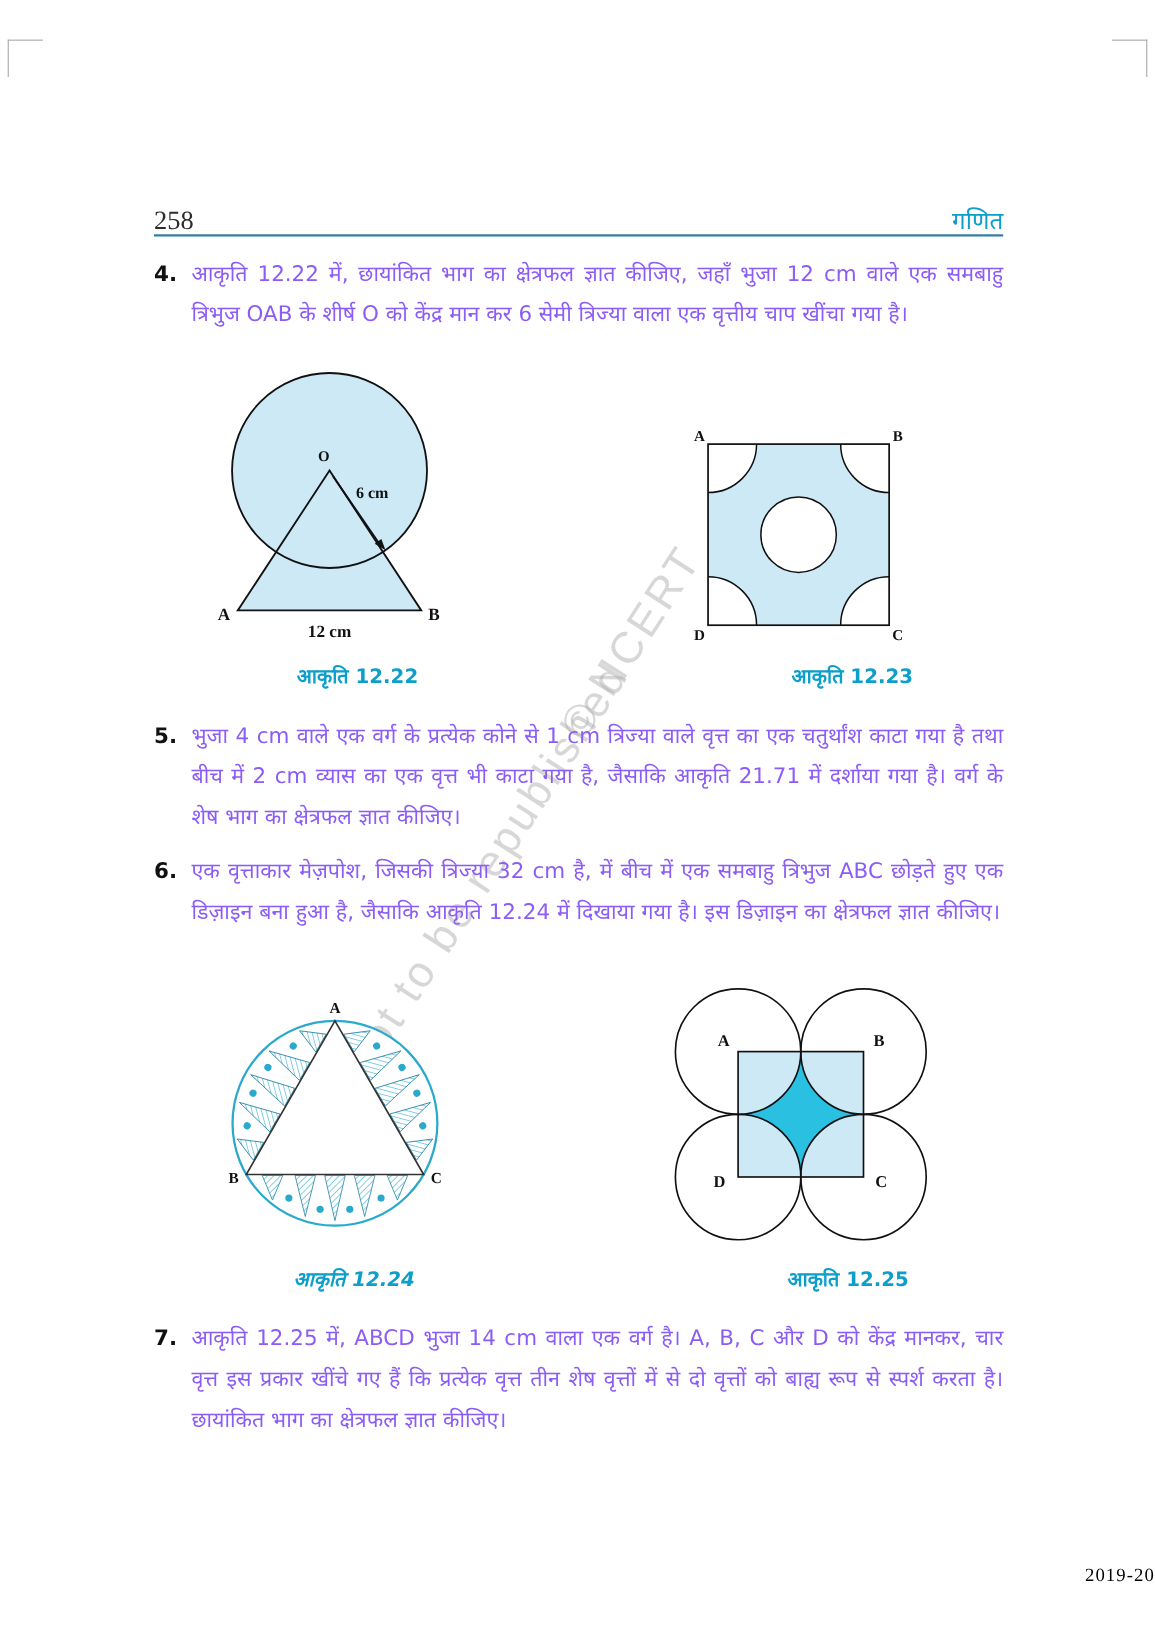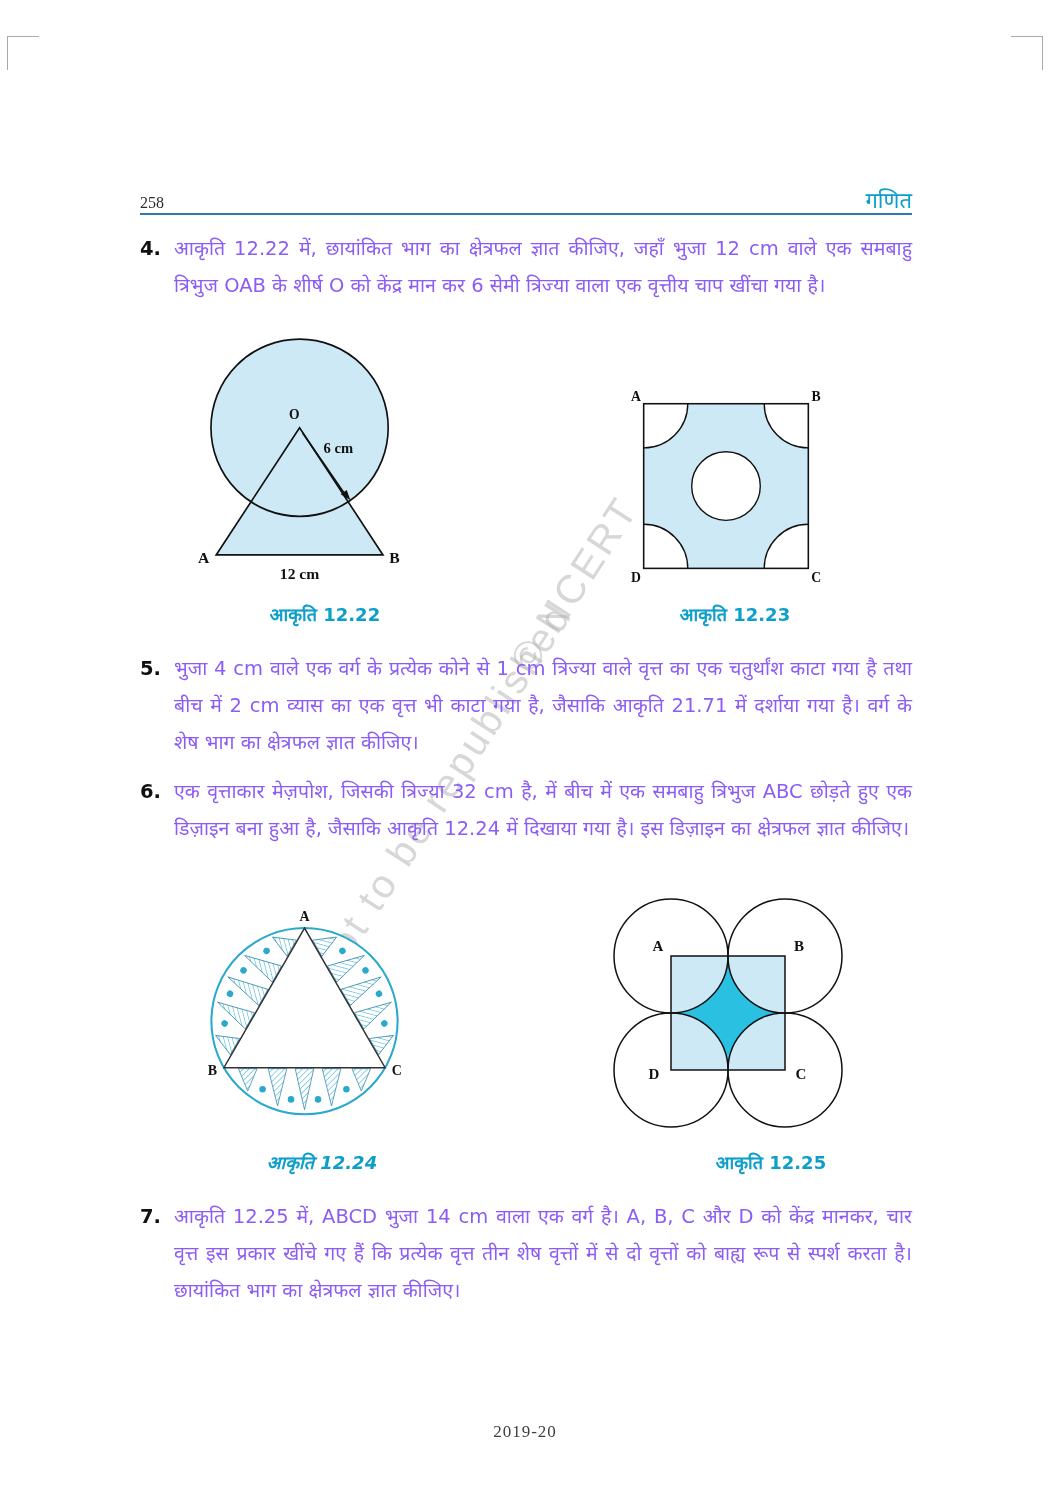--- a/index.html
+++ b/index.html
@@ -7,35 +7,35 @@
   body { font-family:"DejaVu Sans",sans-serif; }
   .page { position:relative; width:1050px; height:1500px; background:#ffffff; overflow:hidden; margin:0 auto; }
 
   .crop-tl { position:absolute; top:36px; left:7px; width:32px; height:34px;
              border-top:1px solid #a9a9a9; border-left:1px solid #a9a9a9; }
   .crop-tr { position:absolute; top:36px; right:7px; width:32px; height:34px;
              border-top:1px solid #a9a9a9; border-right:1px solid #a9a9a9; }
 
   .header { position:absolute; top:184px; left:140px; width:772px;
             display:flex; justify-content:space-between; align-items:baseline; }
-  .page-num { font-size:16px; color:#2b2b2b; font-family:"Liberation Serif",serif; }
+  .page-num { font-size:24px; color:#2b2b2b; font-family:"Liberation Serif",serif; }
   .subject  { font-size:22px; font-weight:normal; color:#0d9fca; }
   .rule { position:absolute; top:213px; left:140px; width:772px; height:2px; background:#2e7ca6; }
 
   .problem { position:absolute; left:140px; width:772px; display:flex; }
   .problem .num { flex:none; width:34px; font-weight:bold; font-size:19.5px;
                   line-height:37px; color:#111; }
   .problem .txt { flex:1; font-size:19.5px; line-height:37px; text-align:justify; color:#8b5cf6; }
 
   .fig { position:absolute; }
   .caption { position:absolute; width:190px; text-align:center; font-size:18px;
              font-weight:bold; color:#0d9fca; }
 
-  .footer { position:absolute; top:1422px; left:0; width:1050px; text-align:center;
-            font-size:17px; letter-spacing:1px; color:#404040;
+  .footer { position:absolute; top:1422px; left:0; width:1050px; text-align:right;
+            font-size:17px; letter-spacing:1px; color:#000000;
             font-family:"Liberation Serif",serif; }
 
   .watermark { position:absolute; color:rgba(176,176,176,0.5); font-size:40px;
                letter-spacing:3px; white-space:nowrap; transform:rotate(-57deg);
                font-family:"Liberation Sans",sans-serif; pointer-events:none; }
 
   svg text { font-family:"Liberation Serif",serif; font-weight:bold; fill:#111; }
   .deco { fill:url(#hatch); stroke:#2a86a6; stroke-width:0.8; }
   .dot  { fill:#2aa9cd; }
 </style>
@@ -90,21 +90,21 @@
       <circle cx="100" cy="100" r="35" fill="#fff" stroke="#111" stroke-width="1.4"></circle>
     </g>
     <rect x="16" y="16" width="168" height="168" fill="none" stroke="#111" stroke-width="1.6"></rect>
     <text x="8" y="13" font-size="14" text-anchor="middle">A</text>
     <text x="192" y="13" font-size="14" text-anchor="middle">B</text>
     <text x="8" y="198" font-size="14" text-anchor="middle">D</text>
     <text x="192" y="198" font-size="14" text-anchor="middle">C</text>
   </svg>
 
   <div class="caption" style="left:230px; top:602px;">आकृति 12.22</div>
-  <div class="caption" style="left:640px; top:602px;">आकृति 12.23</div>
+  <div class="caption" style="left:640px; top:602px;text-align:right;">आकृति 12.23</div>
 
   <div class="problem" style="top:650px;">
     <div class="num">5.</div>
     <div class="txt">भुजा 4 cm वाले एक वर्ग के प्रत्येक कोने से 1 cm त्रिज्या वाले वृत्त का एक चतुर्थांश काटा गया है तथा बीच में 2 cm व्यास का एक वृत्त भी काटा गया है, जैसाकि आकृति 21.71 में दर्शाया गया है। वर्ग के शेष भाग का क्षेत्रफल ज्ञात कीजिए।</div>
   </div>
 
   <div class="problem" style="top:773px;">
     <div class="num">6.</div>
     <div class="txt">एक वृत्ताकार मेज़पोश, जिसकी त्रिज्या 32 cm है, में बीच में एक समबाहु त्रिभुज ABC छोड़ते हुए एक डिज़ाइन बना हुआ है, जैसाकि आकृति 12.24 में दिखाया गया है। इस डिज़ाइन का क्षेत्रफल ज्ञात कीजिए।</div>
   </div>

